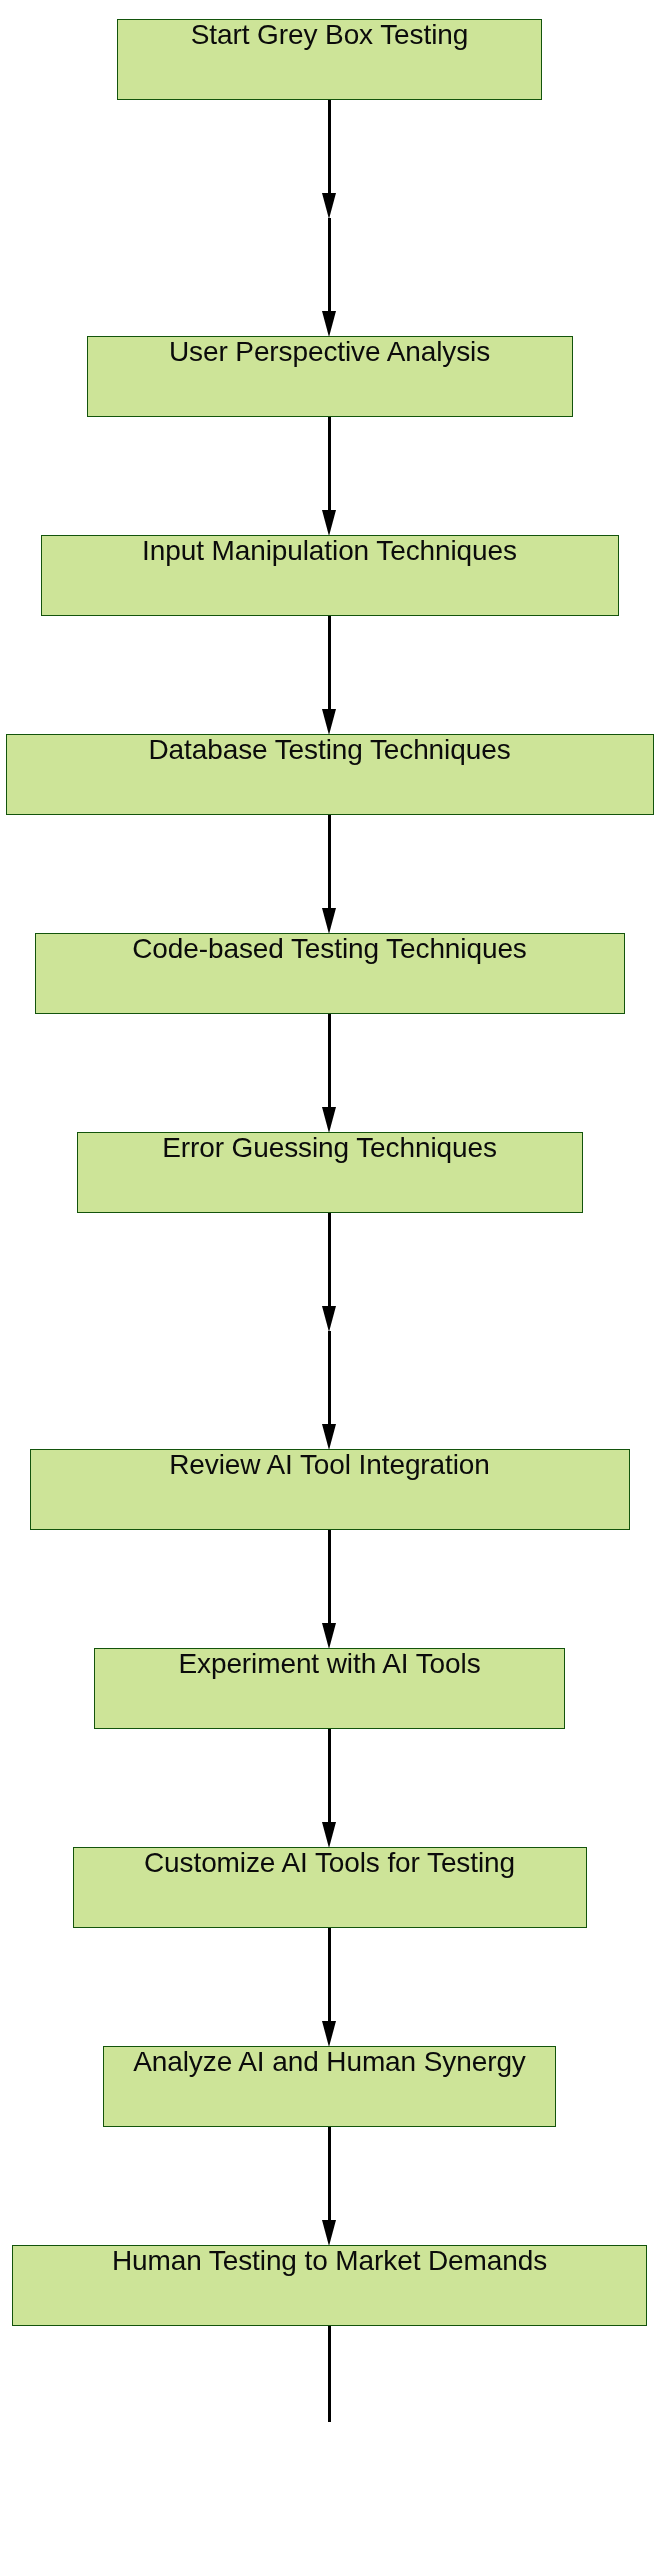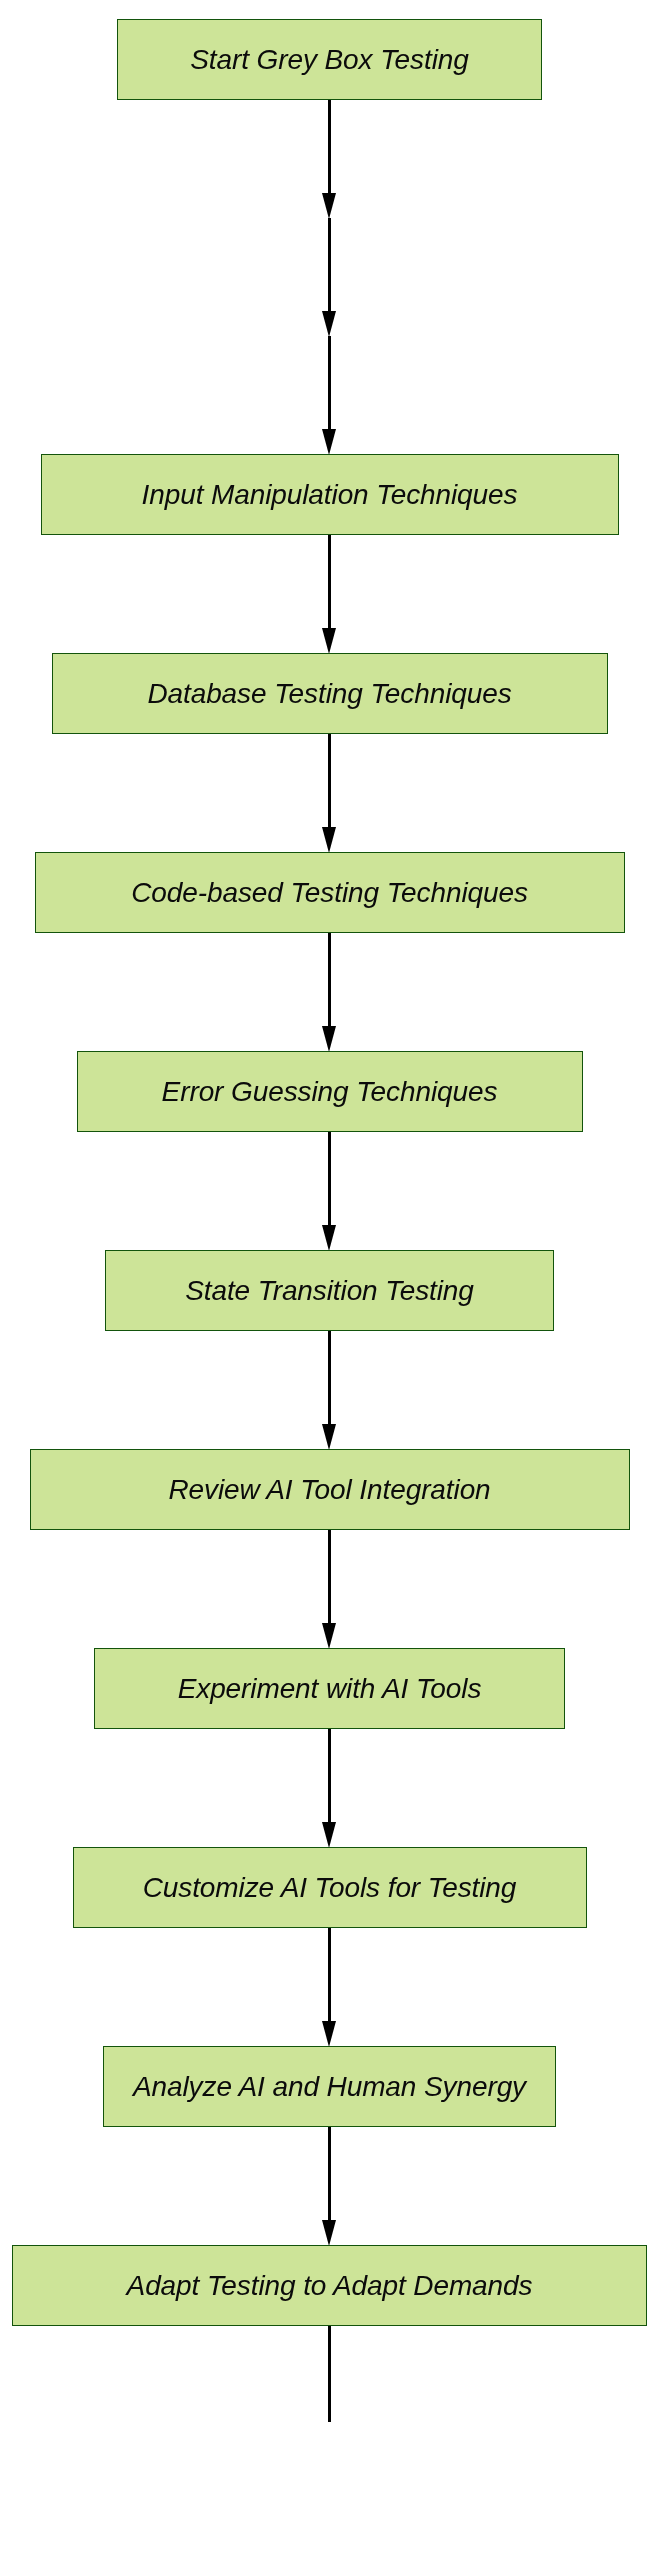--- a/index.html
+++ b/index.html
@@ -33,24 +33,22 @@
   }
 
   
   .node {
     position: relative;
     box-sizing: border-box;
     height: 81px;
     background: #cde498;
     border: 1.5px solid #13540c;
     display: flex;
-    align-items: center;
     justify-content: center;
     flex: 0 0 auto;
-    font-style: italic;
   }
 
   .node-label {
     font-family: "Liberation Sans", sans-serif;
     font-size: 28px;
     line-height: 1.05;
     color: #0b0b0b;
     white-space: nowrap;
     text-align: center;
     letter-spacing: -0.1px;
@@ -82,21 +80,21 @@
     border-left: 7.2px solid transparent;
     border-right: 7.2px solid transparent;
     border-top: 26px solid #000000;
   }
 
   
   .w-n1  { width: 425px; }
   .w-n2  { width: 453px; }
   .w-n3  { width: 486px; }
   .w-n4  { width: 578px; }
-  .w-n5  { width: 556px; }
+  .w-n5  { width: 648px; }
   .w-n6  { width: 590px; }
   .w-n7  { width: 506px; }
   .w-n8  { width: 449px; }
   .w-n9  { width: 600px; }
   .w-n10 { width: 471px; }
   .w-n11 { width: 514px; }
   .w-n12 { width: 453px; }
   .w-n13 { width: 635px; }
 
   
@@ -116,20 +114,23 @@
     <div class="edge">
       <div class="line"></div>
       <div class="head"></div>
     </div>
 
     <div class="edge">
       <div class="line"></div>
       <div class="head"></div>
     </div>
 
+    <div class="node w-n3">
+      <span class="node-label">User Perspective Analysis</span>
+    </div>
     <div class="edge">
       <div class="line"></div>
       <div class="head"></div>
     </div>
 
     <div class="node w-n4">
       <span class="node-label">Input Manipulation Techniques</span>
     </div>
     <div class="edge">
       <div class="line"></div>
@@ -153,23 +154,20 @@
     </div>
 
     <div class="node w-n7">
       <span class="node-label">Error Guessing Techniques</span>
     </div>
     <div class="edge">
       <div class="line"></div>
       <div class="head"></div>
     </div>
 
-    <div class="node w-n8">
-      <span class="node-label">State Transition Testing</span>
-    </div>
     <div class="edge">
       <div class="line"></div>
       <div class="head"></div>
     </div>
 
     <div class="node w-n9">
       <span class="node-label">Review AI Tool Integration</span>
     </div>
     <div class="edge">
       <div class="line"></div>
@@ -194,21 +192,21 @@
 
     <div class="node w-n12">
       <span class="node-label">Analyze AI and Human Synergy</span>
     </div>
     <div class="edge">
       <div class="line"></div>
       <div class="head"></div>
     </div>
 
     <div class="node w-n13">
-      <span class="node-label">Adapt Testing to Adapt Demands</span>
+      <span class="node-label">Human Testing to Market Demands</span>
     </div>
     <div class="edge">
       <div class="line"></div>
 
     </div>
 
   </div>
 </div>
 
 

